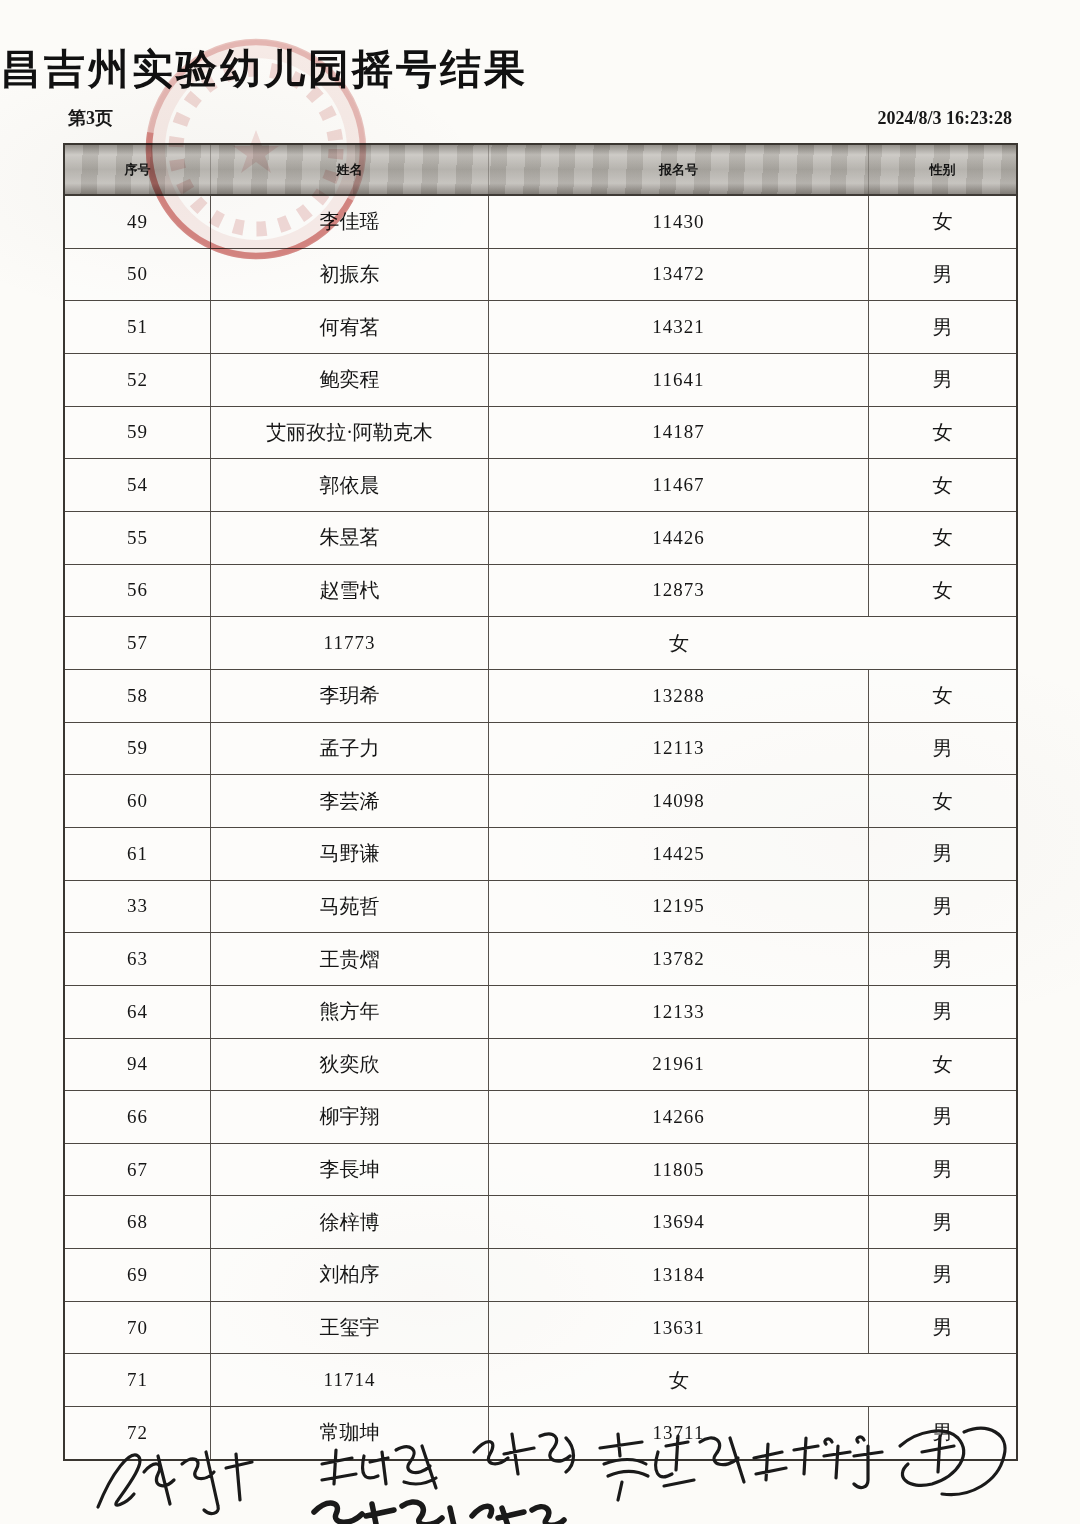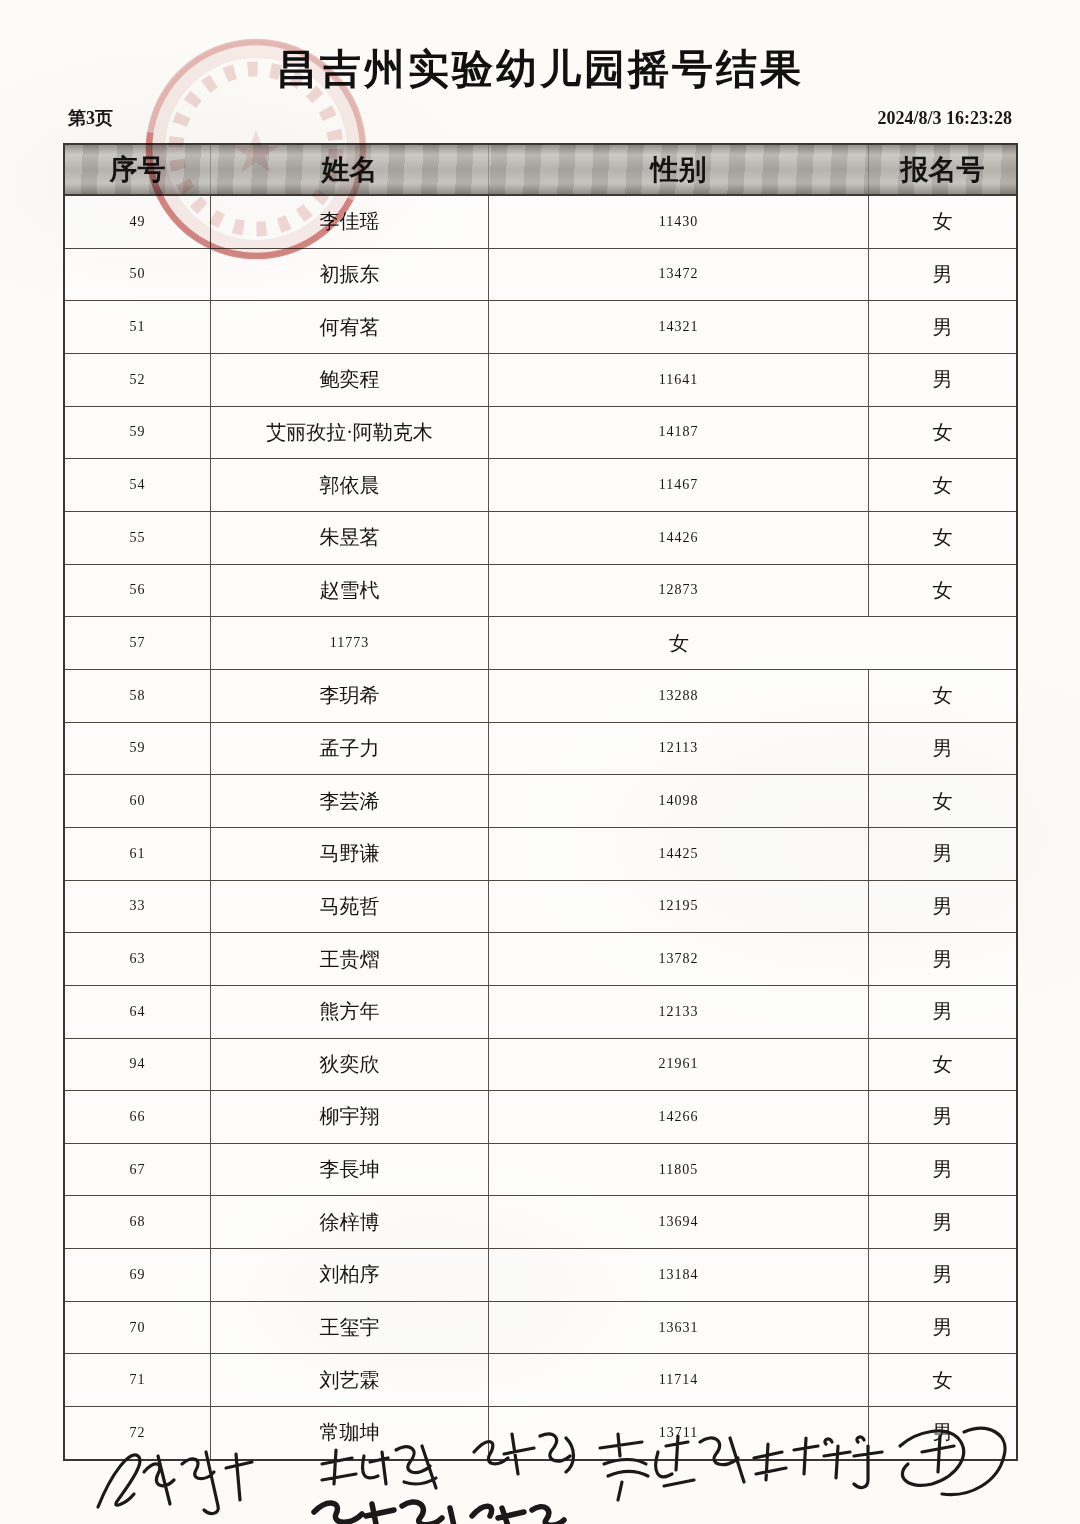--- a/index.html
+++ b/index.html
@@ -6,58 +6,58 @@
   .page{
     position:relative;width:1080px;height:1524px;overflow:hidden;
     color:#1c1c1c;font-family:"Liberation Serif",serif;
     background:
       radial-gradient(420px 200px at 18% 12%, rgba(120,115,110,0.05), transparent 70%),
       radial-gradient(520px 280px at 80% 55%, rgba(120,115,110,0.04), transparent 70%),
       radial-gradient(380px 200px at 40% 85%, rgba(120,115,110,0.04), transparent 70%),
       #fcfbf8;
   }
   .doc-title{
-    position:absolute;top:42px;left:0;right:0;margin:0;text-align:center;
+    position:absolute;top:42px;left:0;right:0;margin:0;
     font-family:"Liberation Sans",sans-serif;font-weight:bold;
     font-size:41px;letter-spacing:3px;color:#111;
   }
   .meta-row{
     position:absolute;top:106px;left:68px;right:68px;
     display:flex;justify-content:space-between;align-items:baseline;
     font-size:18px;font-weight:600;color:#181818;
   }
   .results-table{
     position:absolute;left:63px;top:143px;width:951px;
     border:2px solid #3a3631;background:rgba(255,255,255,0.35);
   }
   .thead{
     display:grid;grid-template-columns:146px 278px 380px 147px;height:49px;
     background:
       repeating-linear-gradient(93deg, rgba(255,255,255,0.10) 0 18px, rgba(40,36,30,0.08) 18px 34px),
       linear-gradient(180deg,#8a8680 0%,#c8c5c0 20%,#aeaba5 50%,#c1beb9 78%,#86827c 100%);
     border-bottom:2px solid #3f3b36;
   }
   .thead .cell{
-    font-family:Liberation Mono, monospace;font-weight:bold;font-size:28px;color:#141414;
+    font-family:Liberation Mono, monospace;font-weight:bold;font-size:13px;color:#141414;
     display:flex;align-items:center;justify-content:center;
     border-right:1px solid rgba(60,54,48,0.35);
   }
   .thead .cell:last-child{border-right:none;}
   .trow{
     display:grid;grid-template-columns:146px 278px 380px 147px;height:51.66px;
     border-top:1.6px solid rgba(58,52,46,0.9);
   }
   .tbody .trow:first-child{border-top:none;}
   .trow .cell{
     display:flex;align-items:center;justify-content:center;
     border-right:1.2px solid rgba(58,52,46,0.85);
     font-size:20px;color:#161616;
   }
   .trow .cell:last-child{border-right:none;}
-  .trow .c0,.trow .c2{font-size:14px;letter-spacing:1px;}
+  .trow .c0,.trow .c2{font-size:19px;letter-spacing:1px;}
   .stamp-svg{position:absolute;left:142px;top:32px;z-index:5;pointer-events:none;mix-blend-mode:multiply;}
   .sign-svg{position:absolute;left:60px;top:1412px;z-index:4;pointer-events:none;}
 </style>
 </head>
 <body>
 
 <div class="page">
 
   <svg class="stamp-svg" width="228" height="228" viewBox="0 0 228 228">
     <circle cx="114" cy="117" r="100" fill="none" stroke="rgba(197,84,80,0.10)" stroke-width="18"></circle>
@@ -71,22 +71,22 @@
 
   <div class="meta-row">
     <span>第3页</span>
     <span>2024/8/3 16:23:28</span>
   </div>
 
   <div class="results-table">
     <div class="thead">
       <div class="cell">序号</div>
       <div class="cell">姓名</div>
+      <div class="cell">报名号</div>
       <div class="cell">性别</div>
-      <div class="cell">报名号</div>
     </div>
     <div class="tbody">
         <div class="trow">
           <div class="cell c0">49</div>
           <div class="cell c1">李佳瑶</div>
           <div class="cell c2">11430</div>
           <div class="cell c3">女</div>
         </div>
         <div class="trow">
           <div class="cell c0">50</div>
@@ -208,21 +208,20 @@
           <div class="cell c3">男</div>
         </div>
         <div class="trow">
           <div class="cell c0">70</div>
           <div class="cell c1">王玺宇</div>
           <div class="cell c2">13631</div>
           <div class="cell c3">男</div>
         </div>
         <div class="trow">
           <div class="cell c0">71</div>
-          <div class="cell c1">刘艺霖</div>
           <div class="cell c2">11714</div>
           <div class="cell c3">女</div>
         </div>
         <div class="trow">
           <div class="cell c0">72</div>
           <div class="cell c1">常珈坤</div>
           <div class="cell c2">13711</div>
           <div class="cell c3">男</div>
         </div>
       </div>

